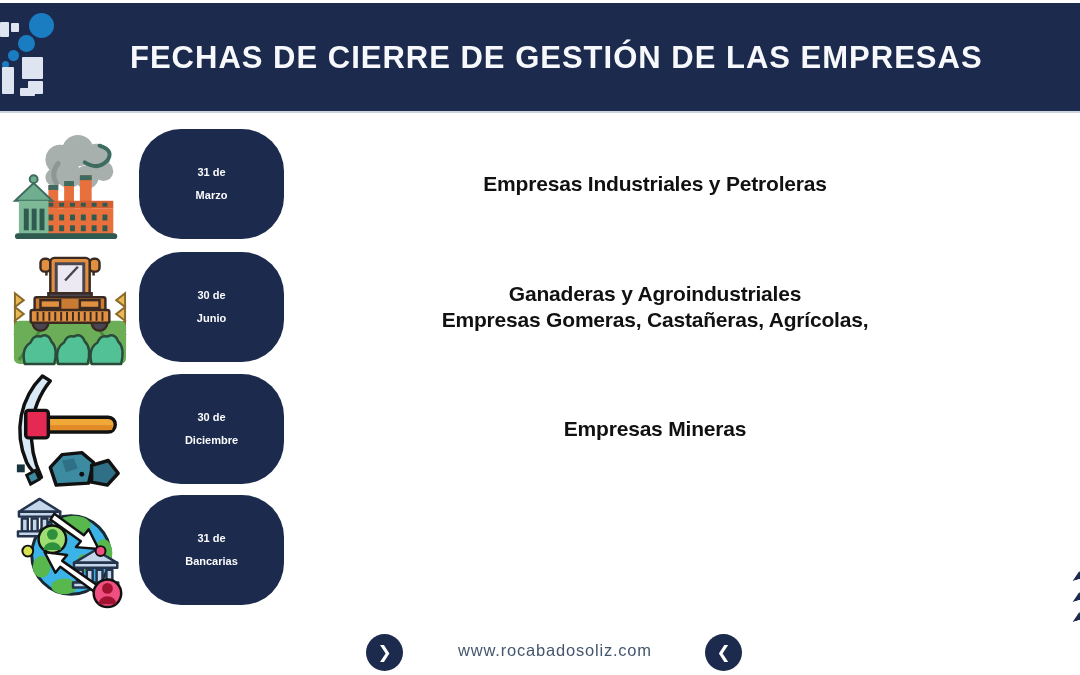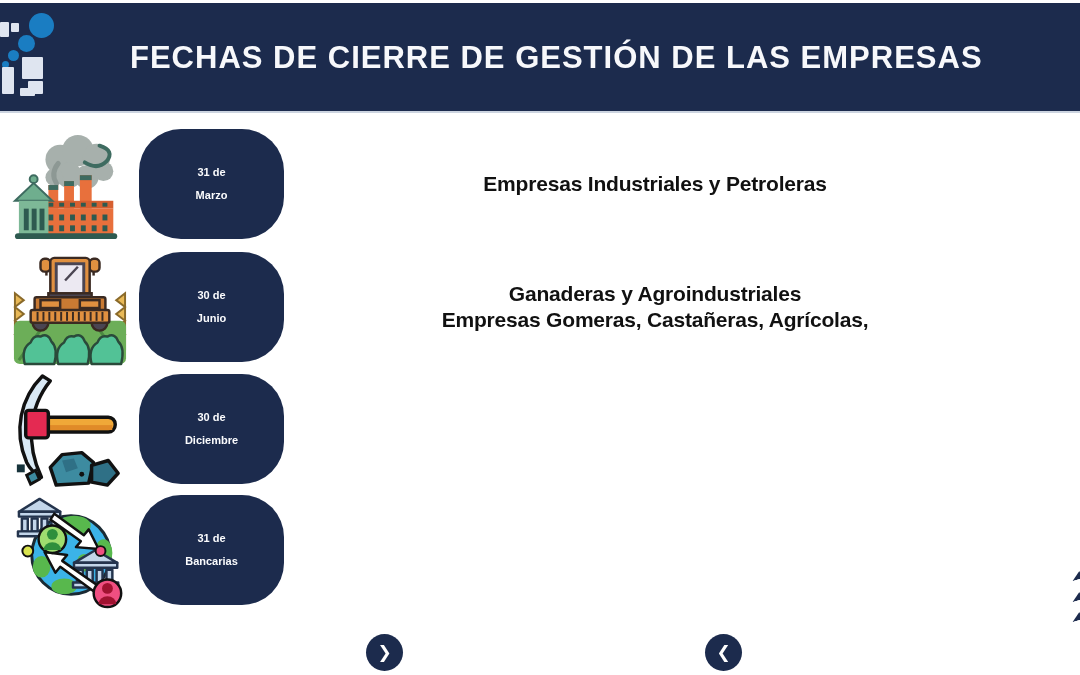--- a/index.html
+++ b/index.html
@@ -209,20 +209,24 @@
       <polygon points="84,95 101,90 111,103 100,115 84,112" fill="#2f7086" stroke="#111" stroke-width="3.5" stroke-linejoin="round"></polygon>
       <rect x="8" y="94" width="8" height="8" fill="#17333b"></rect>
       <polygon points="18,105 27,100 31,109 22,114" fill="#3d8ba0" stroke="#111" stroke-width="3"></polygon>
       <circle cx="74" cy="104" r="2.5" fill="#111"></circle>
     </svg>
   </div>
   <div class="badge" style="top:374px;">
     <div>30 de</div>
     <div>Diciembre</div>
   </div>
+  <div class="desc" style="top:374px;">
+    <div>Empresas Mineras</div>
+    <div></div>
+  </div>
 
   <div class="row-icon" style="left:14px; top:494px;">
     <svg viewBox="0 0 120 120" width="120" height="118">
       <circle cx="57" cy="62" r="40" fill="#3bb3e8" stroke="#1a2a33" stroke-width="3"></circle>
       <g fill="#58b84d">
         <ellipse cx="60" cy="32" rx="17" ry="10"></ellipse>
         <ellipse cx="90" cy="60" rx="9" ry="14"></ellipse>
         <ellipse cx="50" cy="94" rx="13" ry="8"></ellipse>
         <ellipse cx="27" cy="74" rx="9" ry="11"></ellipse>
         <ellipse cx="70" cy="70" rx="7" ry="9"></ellipse>
@@ -258,20 +262,21 @@
     </svg>
   </div>
   <div class="badge" style="top:495px;">
     <div>31 de</div>
     <div>Bancarias</div>
   </div>
 
   <button id="next-btn" class="nav-btn">
     <span>❯</span>
   </button>
+  <a id="website">www.rocabadosoliz.com</a>
   <button id="prev-btn" class="nav-btn">
     <span>❮</span>
   </button>
 
   <div class="fleck" style="left:1071px; top:572px;"></div>
   <div class="fleck" style="left:1071px; top:593px;"></div>
   <div class="fleck" style="left:1071px; top:613px;"></div>
 
 </div>
 

